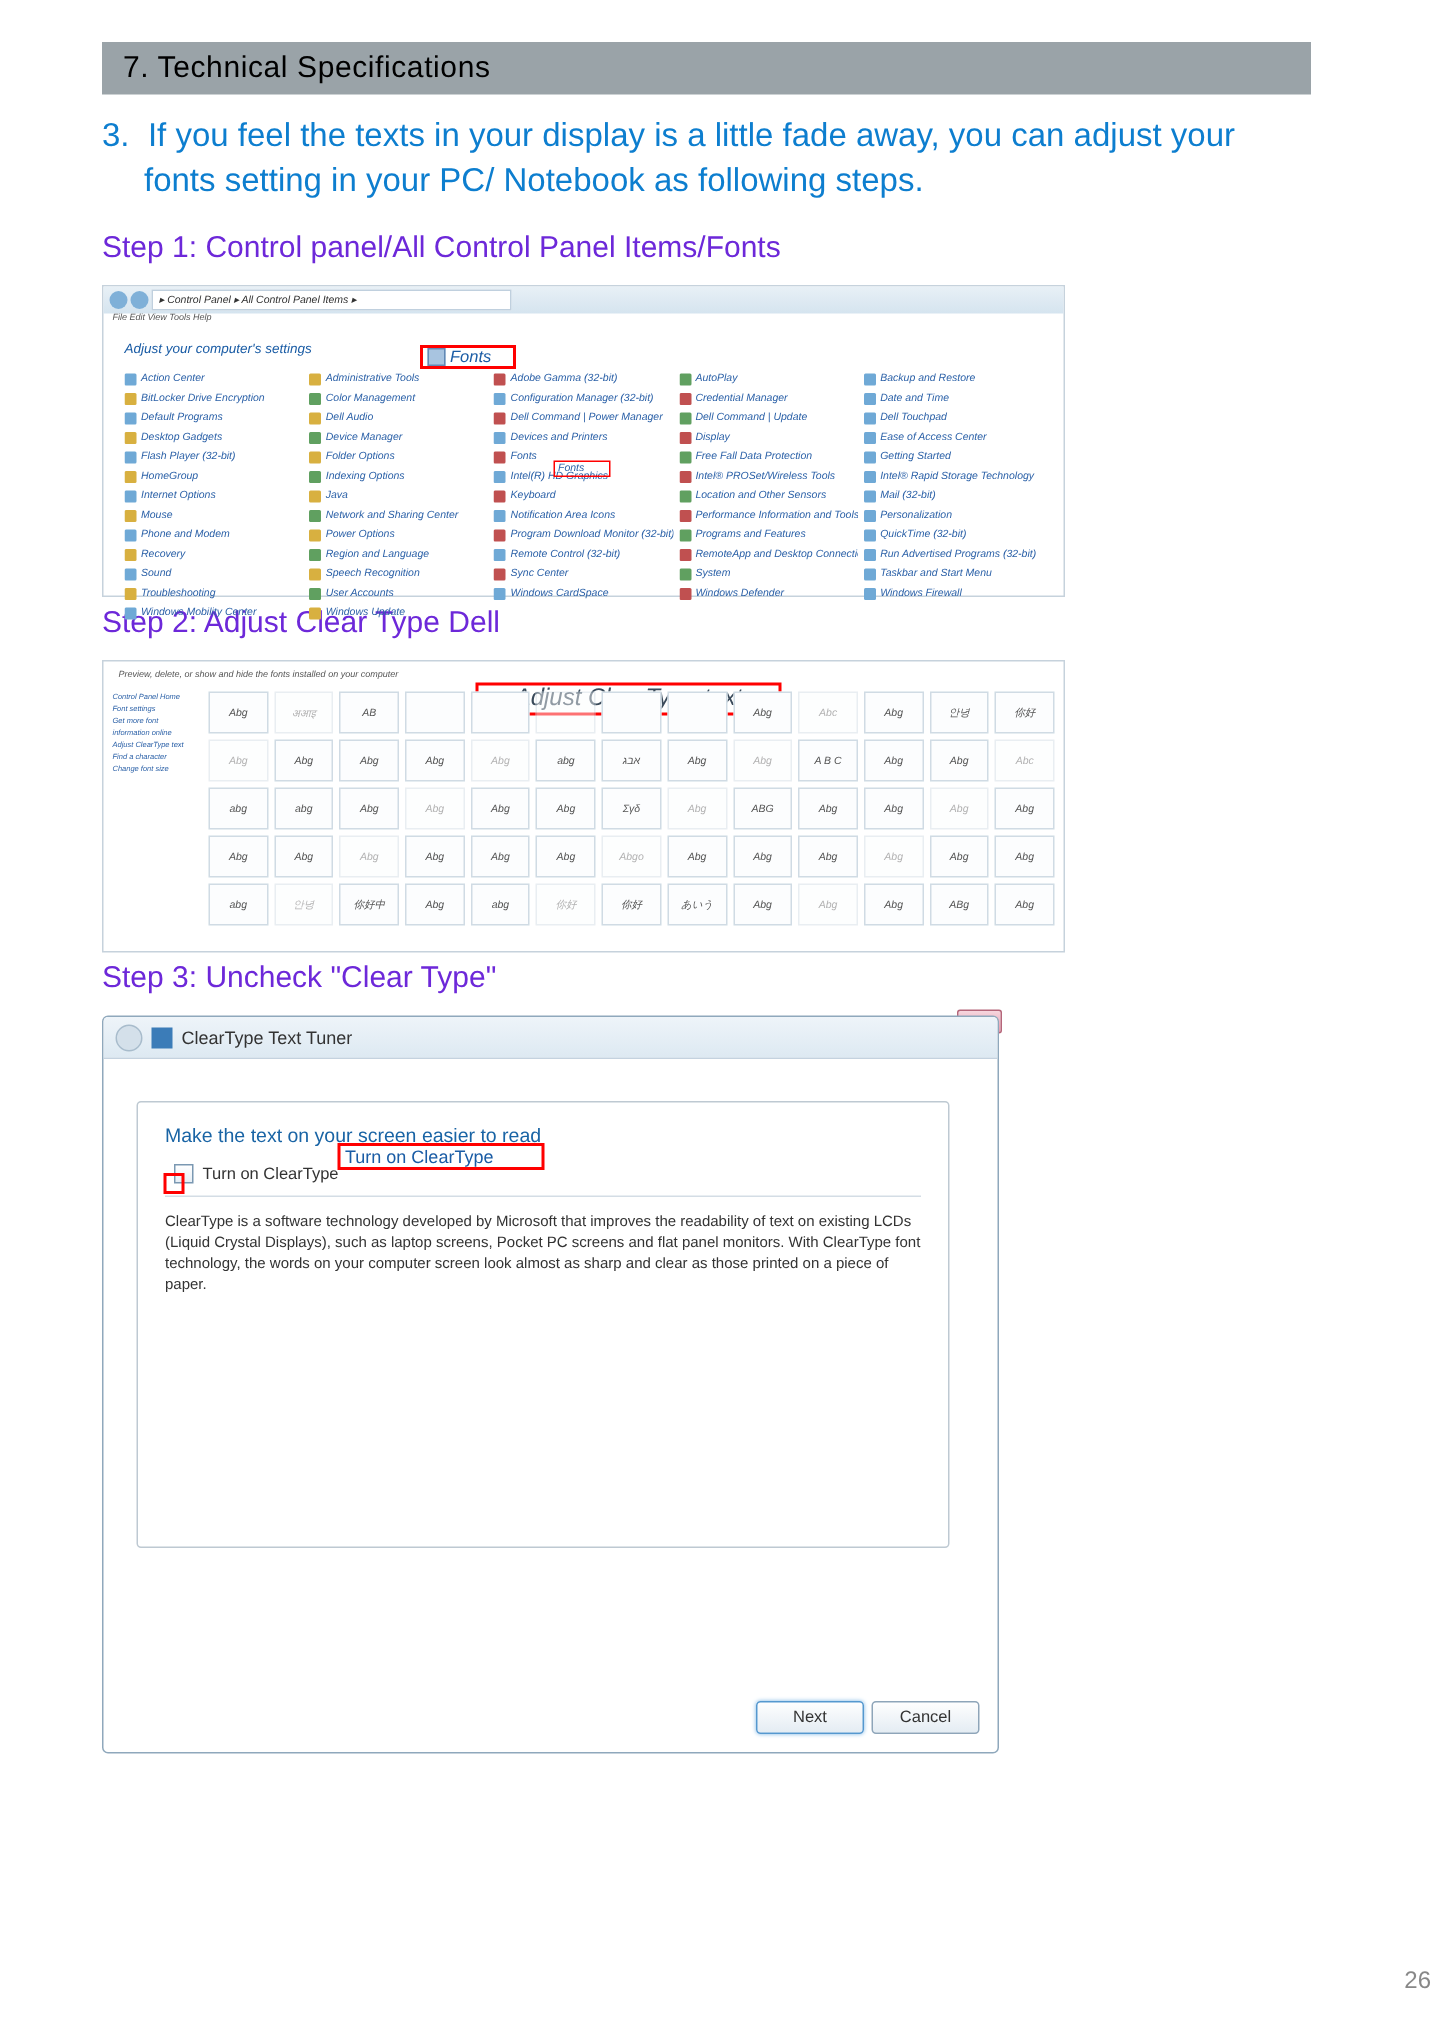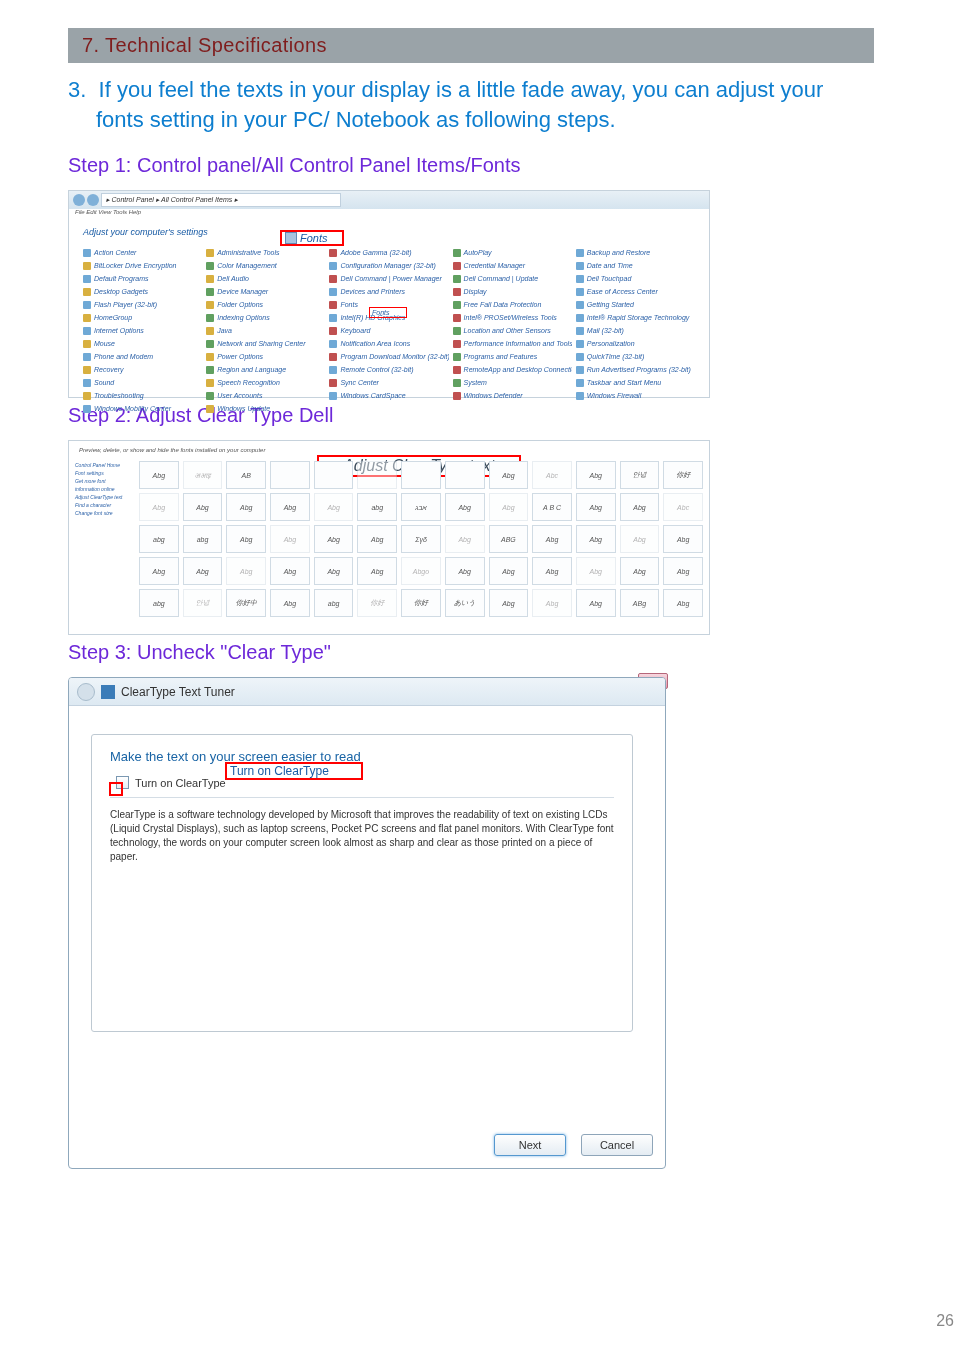--- a/index.html
+++ b/index.html
@@ -6,21 +6,21 @@
   body {
     width: 954px;
     height: 1354px;
     background: #ffffff;
     font-family: "Segoe UI", Arial, sans-serif;
     position: relative;
     padding: 28px 80px 20px 68px;
   }
   .tab-header {
     background: #9aa3a8;
-    color: #7f1d1d;
+    color: #000000;
     font-size: 20px;
     padding: 6px 14px;
     width: 100%;
     margin-bottom: 12px;
     letter-spacing: 0.4px;
   }
   .instruction {
     color: #0d7ecf;
     font-size: 22px;
     line-height: 1.35;
@@ -92,21 +92,21 @@
   .s3out .tb .tt { font-size:12px; color:#333;}
   .s3 { position:absolute; left:22px; top:56px; right:32px; height:298px; border:1px solid #bec9d2; background:#fff; border-radius:3px; padding:14px 18px;}
   .s3 .h { font-size:13px; color:#1964a5; margin-bottom:12px;}
   .s3 .cbrow { display:flex; align-items:center; gap:6px; margin-bottom:8px; margin-left:6px;}
   .hl-turn { position:absolute; left:156px; top:84px; width:138px; height:18px; border:2px solid #ff0000; display:flex; align-items:center; padding-left:3px; font-size:12px; color:#1a5ca5;}
   .hl-turncb { position:absolute; left:40px; top:104px; width:14px; height:14px; border:2px solid #ff0000;}
   .cb { width:13px; height:13px; border:1px solid #7a98b2; background:linear-gradient(#fff,#e6eef5);}
   .s3 .cbl { font-size:11px; color:#333;}
   .s3 .hr { border-top:1px solid #d4dde5; margin:4px 0 10px;}
   .s3 .desc { font-size:10px; color:#333; line-height:1.4;}
-  .btnrow { position:absolute; right:12px; bottom:12px; display:flex; gap:15px;}
+  .btnrow { position:absolute; right:12px; bottom:12px; display:flex; gap:5px;}
   .btn { width:72px; height:22px; border:1px solid #8ea5b9; border-radius:3px; background:linear-gradient(#fefefe,#e4ecf3); font-size:11px; color:#333; display:flex; align-items:center; justify-content:center;}
   .btn.primary { box-shadow:0 0 3px #79b4e4; border-color:#5598cf;}
   .xbox { position:absolute; top:-4px; right:-2px; width:30px; height:16px; border:1px solid #b5667a; background:linear-gradient(#f6d6de,#e89bad); border-radius:2px; display:flex; align-items:center; justify-content:center; font-size:10px; color:#7a2a3a;}
   .page-number {
     position: absolute;
     bottom: 24px;
     left: 0; right: 0;
     text-align: right;
     color: #888;
     font-size: 16px;

